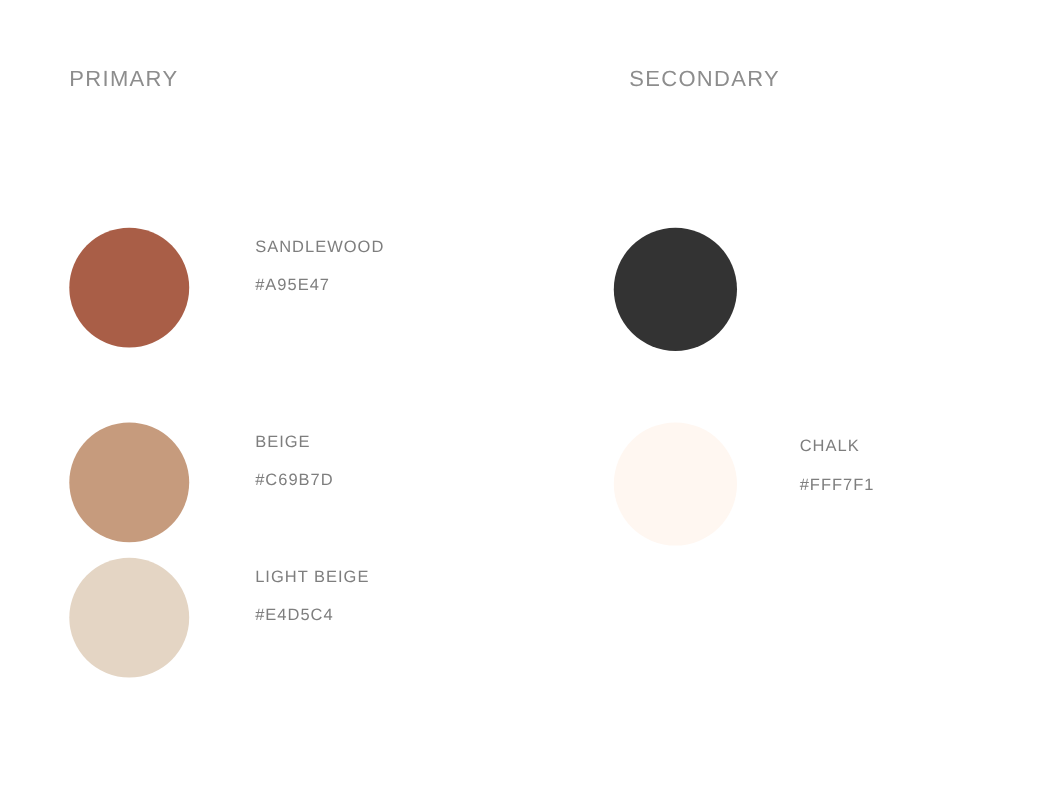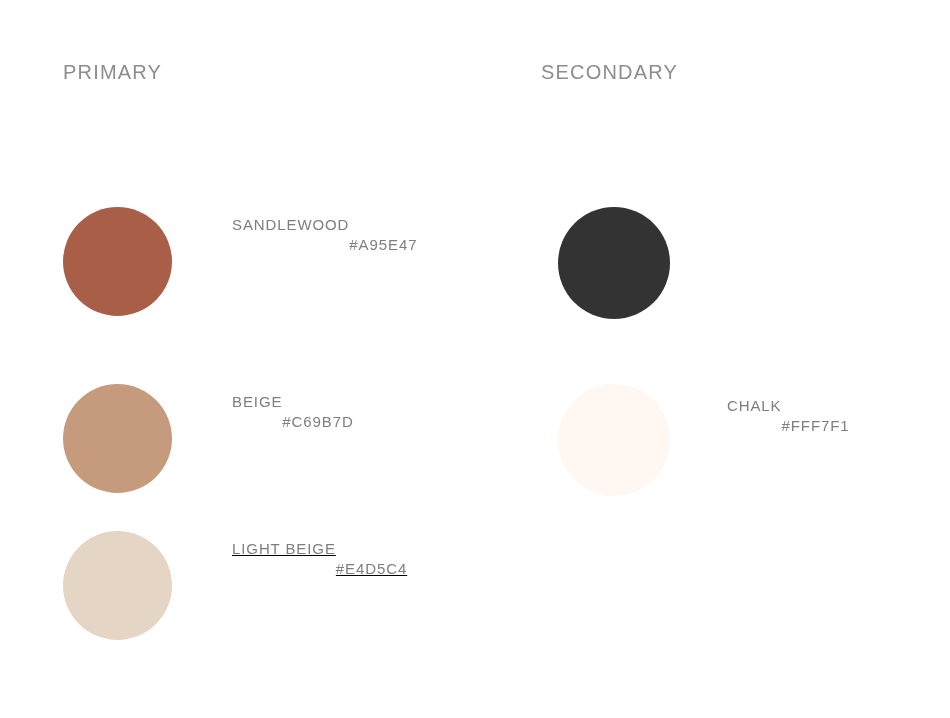--- a/index.html
+++ b/index.html
@@ -24,21 +24,21 @@
   .group-heading {
     position: absolute;
     font-size: 20px;
     font-weight: 400;
     letter-spacing: 1.2px;
     color: #8d8d8d;
     white-space: nowrap;
     line-height: 1;
   }
   .group-primary   { left: 63px;  top: 62px; text-align: right; }
-  .group-secondary { left: 541px; top: 62px; }
+  .group-secondary { left: 572px; top: 62px; }
 
   
   .swatch-column {
     position: absolute;
     top: 0;
   }
   .column-primary   { left: 63px;  }
   .column-secondary { left: 558px; }
 
   
@@ -53,41 +53,41 @@
     width: 109px;
     height: 109px;
     border-radius: 50%;
     flex: 0 0 auto;
   }
 
   .swatch-meta {
     margin-left: 60px;
     padding-top: 10px;
     display: flex;
-    flex-direction: row;
+    flex-direction: column;
   }
 
   .swatch-name {
     font-size: 15px;
     letter-spacing: 0.9px;
     color: #7e7e7e;
     line-height: 1;
   }
   .swatch-hex {
     font-size: 15px;
     letter-spacing: 0.9px;
     color: #7e7e7e;
     line-height: 1;
     margin-top: 20px;
   }
 
   
   .row-0 { top: 207px; }
   .row-1 { top: 384px; }
-  .row-2 { top: 531px; text-decoration: underline; }
+  .row-2 { top: 507px; }
 
   
   .column-secondary .swatch-circle { width: 112px; height: 112px; }
   .column-secondary .swatch-meta   { margin-left: 57px; padding-top: 14px; }
 </style>
 </head>
 <body>
 
 <div class="palette-board">
 

